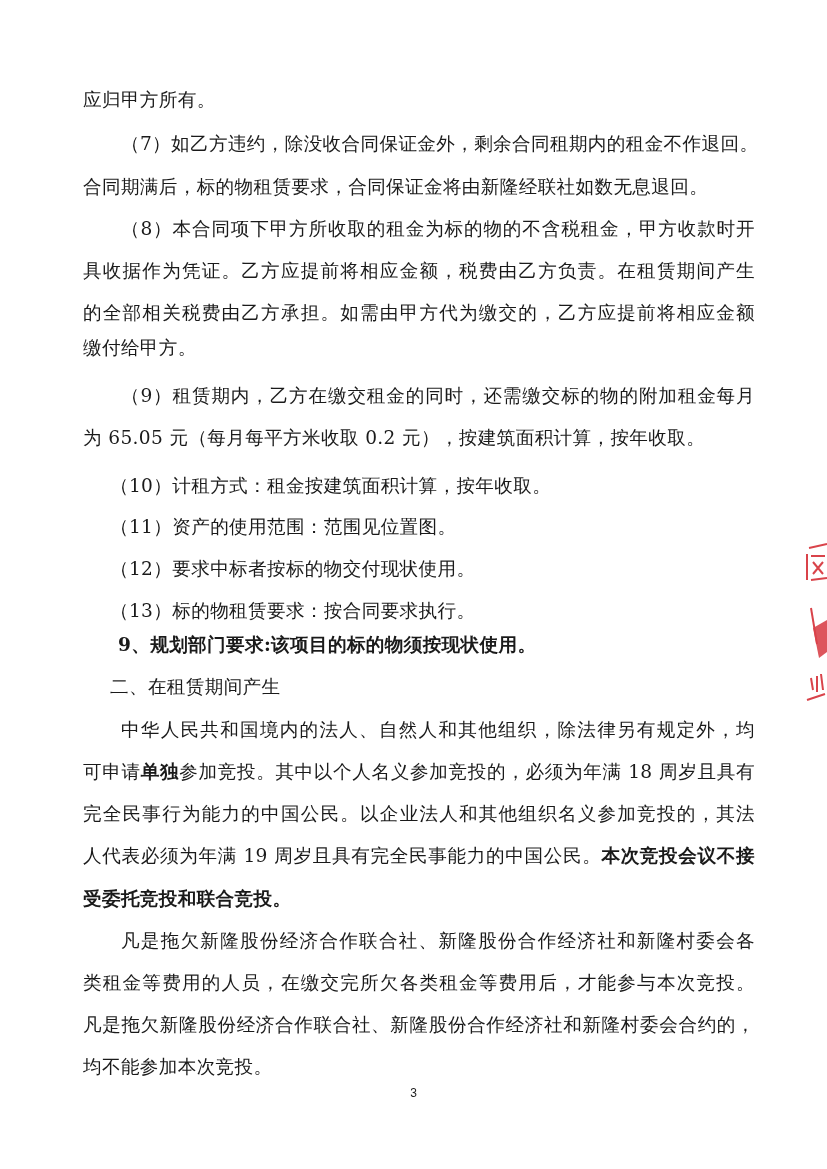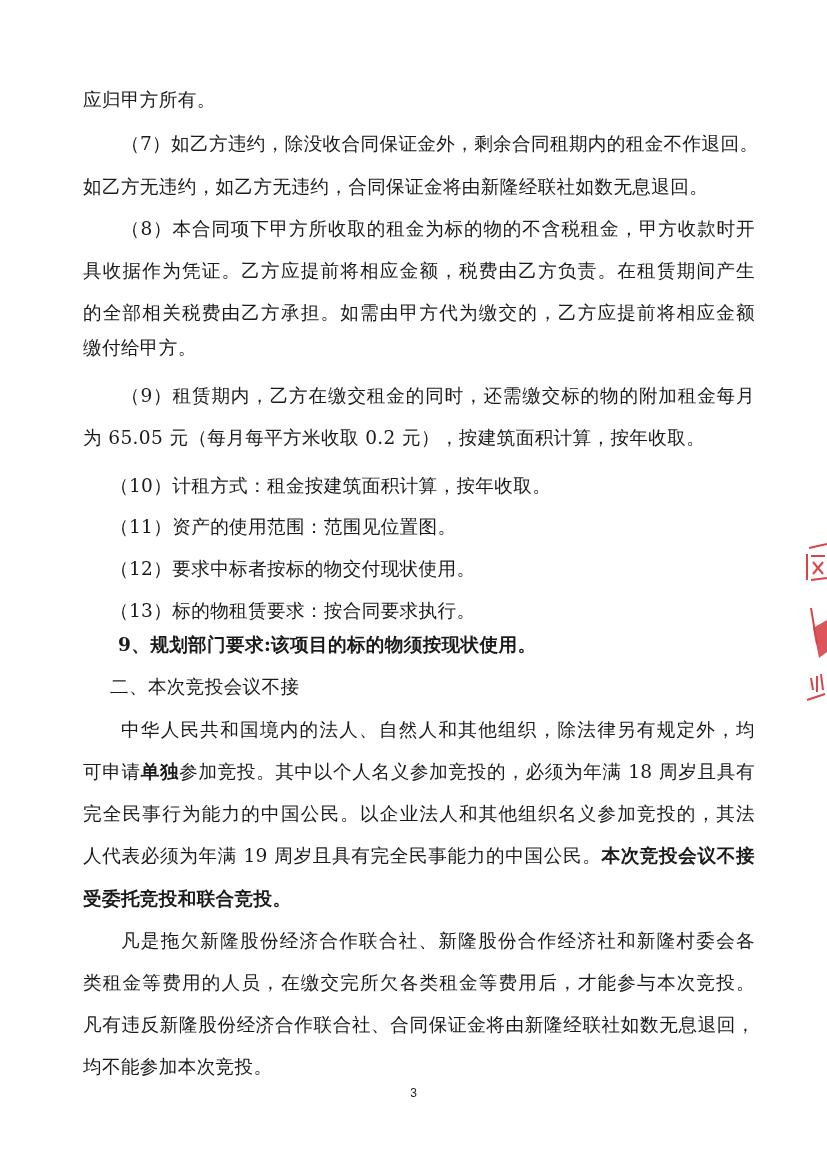--- a/index.html
+++ b/index.html
@@ -18,47 +18,47 @@
   .stamp svg { display: block; }
 </style>
 </head>
 <body>
 
 <div class="page">
 
   <div class="line" style="top:88px">应归甲方所有。</div>
 
   <div class="line indent just" style="top:132px">（7）如乙方违约，除没收合同保证金外，剩余合同租期内的租金不作退回。</div>
-  <div class="line" style="top:175px">如乙方无违约，如乙方无违约，合同保证金将由新隆经联社如数无息退回。</div>
+  <div class="line" style="top:175px">合同期满后，标的物租赁要求，合同保证金将由新隆经联社如数无息退回。</div>
 
   <div class="line indent just" style="top:217px">（8）本合同项下甲方所收取的租金为标的物的不含税租金，甲方收款时开</div>
   <div class="line just" style="top:259px; width:672px">具收据作为凭证。乙方应提前将相应金额，税费由乙方负责。在租赁期间产生</div>
   <div class="line just" style="top:301px">的全部相关税费由乙方承担。如需由甲方代为缴交的，乙方应提前将相应金额</div>
   <div class="line" style="top:336px">缴付给甲方。</div>
 
   <div class="line indent just" style="top:384px">（9）租赁期内，乙方在缴交租金的同时，还需缴交标的物的附加租金每月</div>
   <div class="line" style="top:426px">为 65.05 元（每月每平方米收取 0.2 元），按建筑面积计算，按年收取。</div>
 
   <div class="line indent-sm" style="top:466px">（10）计租方式：租金按建筑面积计算，按年收取。</div>
   <div class="line indent-sm" style="top:507px">（11）资产的使用范围：范围见位置图。</div>
   <div class="line indent-sm" style="top:549px">（12）要求中标者按标的物交付现状使用。</div>
   <div class="line indent-sm" style="top:591px">（13）标的物租赁要求：按合同要求执行。</div>
 
   <div class="line bold" style="top:633px; left:118px">9、规划部门要求:该项目的标的物须按现状使用。</div>
-  <div class="line" style="top:675px; left:110px">二、本次竞投会议不接</div>
+  <div class="line" style="top:675px; left:110px">二、在租赁期间产生</div>
 
   <div class="line indent just" style="top:718px">中华人民共和国境内的法人、自然人和其他组织，除法律另有规定外，均</div>
   <div class="line just" style="top:760px"><span>可申请</span><span class="bold">单独</span><span>参加竞投。其中以个人名义参加竞投的，必须为年满 18 周岁且具有</span></div>
   <div class="line just" style="top:802px">完全民事行为能力的中国公民。以企业法人和其他组织名义参加竞投的，其法</div>
   <div class="line just" style="top:844px"><span>人代表必须为年满 19 周岁且具有完全民事能力的中国公民。</span><span class="bold">本次竞投会议不接</span></div>
   <div class="line bold" style="top:887px">受委托竞投和联合竞投。</div>
 
   <div class="line indent just" style="top:929px">凡是拖欠新隆股份经济合作联合社、新隆股份合作经济社和新隆村委会各</div>
   <div class="line just" style="top:971px">类租金等费用的人员，在缴交完所欠各类租金等费用后，才能参与本次竞投。</div>
-  <div class="line just" style="top:1013px">凡有违反新隆股份经济合作联合社、合同保证金将由新隆经联社如数无息退回，</div>
+  <div class="line just" style="top:1013px">凡是拖欠新隆股份经济合作联合社、新隆股份合作经济社和新隆村委会合约的，</div>
   <div class="line" style="top:1055px">均不能参加本次竞投。</div>
 
   <div class="pagenum">3</div>
 
   <div class="stamp">
     <svg width="28" height="180" viewBox="0 0 28 180">
       <g fill="none" stroke="#d9434a" stroke-width="2">
         <path d="M10 8 L28 4"></path>
         <path d="M8 14 L8 40"></path>
         <path d="M12 16 L26 16 M14 22 L24 34 M24 22 L14 34 M12 40 L28 38"></path>

